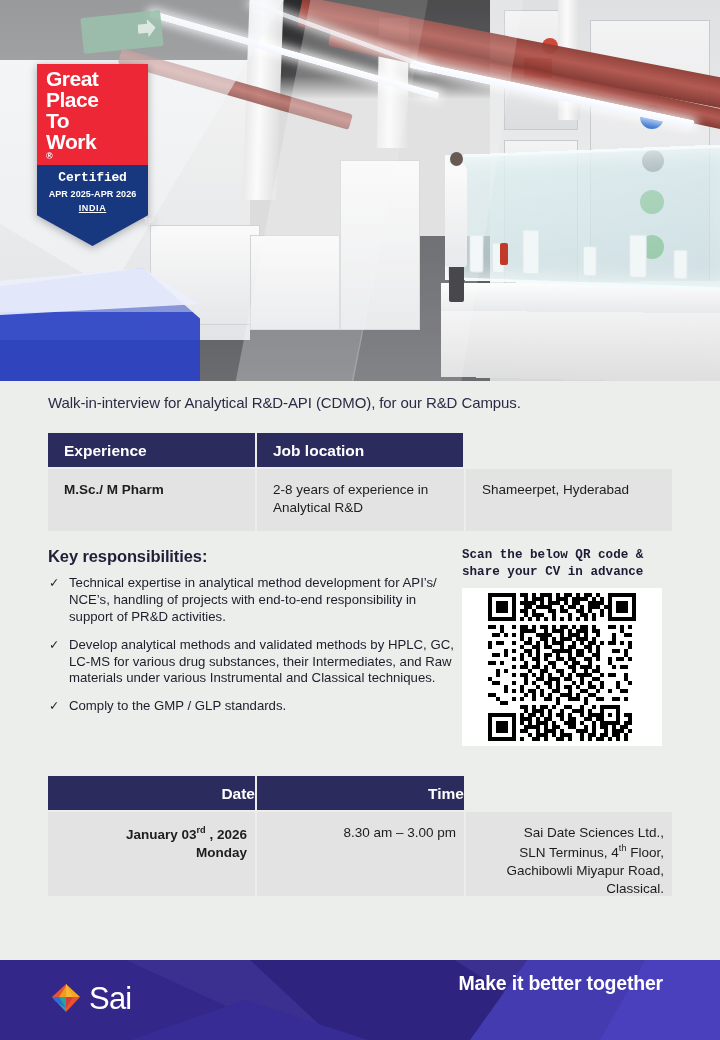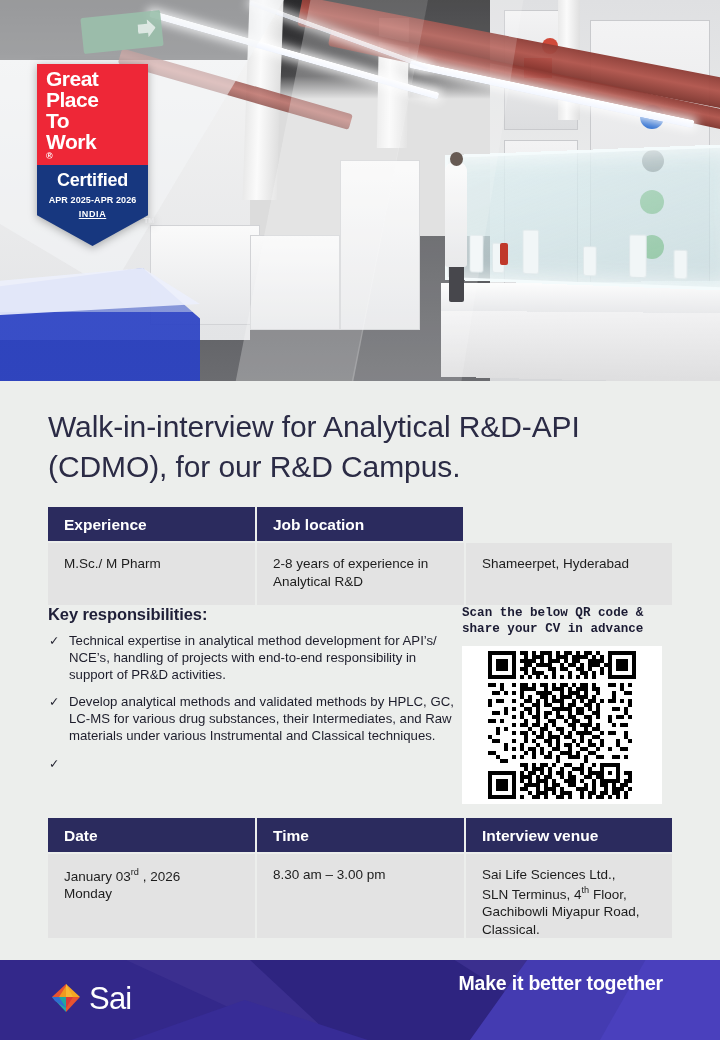--- a/index.html
+++ b/index.html
@@ -178,33 +178,33 @@
     display: block; color: #fff; font-weight: 700; line-height: 1.0;
     font-size: 21px; letter-spacing: -.5px;
   }
   .gptw-red span .reg { font-size: 9px; vertical-align: super; }
   .gptw-blue {
     position: absolute; left: 0; top: 101px; width: 111px; height: 81px;
     background: #17377f;
     clip-path: polygon(0 0, 100% 0, 100% 62%, 50% 100%, 0 62%);
     text-align: center; padding-top: 5px;
   }
-  .gptw-cert { color:#fff; font-size: 18px; font-weight: 700; letter-spacing:-.2px; }
+  .gptw-cert { color:#fff; font-size: 13px; font-weight: 700; letter-spacing:-.2px;font-family:Liberation Mono, monospace; }
   .gptw-dates { color:#fff; font-size: 9px; font-weight: 700; margin-top: 4px; letter-spacing:.1px;}
   .gptw-country { color:#fff; font-size: 9px; font-weight: 700; margin-top: 4px; letter-spacing:.6px;text-decoration:underline;}
   .gptw-tm {
     position: absolute; right: -6px; bottom: 22px; color: #e8e8ea; font-size: 7px; font-weight:700;
   }
 
   
   .content { padding: 0 48px; position: relative; }
 
   .headline {
-    margin-top: 26px;
-    font-size: 30px;
+    margin-top: 12px;
+    font-size: 15px;
     line-height: 1.33;
     color: #2b2b45;
     font-weight: 400;
     letter-spacing: -.1px;
   }
 
   
   .tbl { margin-top: 20px; width: 624px; }
   .tbl-head {
     display: flex;
@@ -219,32 +219,32 @@
     height: 34px;
   }
   .tbl-body { display: flex; gap: 2px; margin-top: 2px; }
   .tbl-body > div {
     background: #e3e3e3;
     color: #1d1d1d;
     font-size: 13.5px;
     line-height: 1.33;
     padding: 12px 8px 12px 16px;
   }
-  .c1w { width: 207px; }
+  .c1w { width: 207px; font-weight: bold; }
   .c2w { width: 207px; }
   .c3w { width: 206px; }
 
   .tbl.info .tbl-body > div { height: 62px; }
-  .tbl.sched { margin-top: 14px; }
+  .tbl.sched { margin-top: 30px; text-align: right; }
   .tbl.sched .tbl-body > div { height: 84px; }
 
   sup { font-size: .68em; }
 
   
-  .mid { display: flex; }
+  .mid { display: flex; margin-top: 16px; }
   .resp { width: 410px; }
   .resp h3 {
     font-size: 16.5px; color: #1f1f38; font-weight: 700; margin-bottom: 9px;
     letter-spacing: -.1px;
   }
   .resp ul { list-style: none; }
   .resp li {
     position: relative;
     padding-left: 21px;
     margin-bottom: 11px;
@@ -400,20 +400,21 @@
         <li>
           <span class="tick">✓</span>
           <span>Technical expertise in analytical method development for API’s/ NCE’s, handling of projects with end-to-end responsibility in support of PR&amp;D activities.</span>
         </li>
         <li>
           <span class="tick">✓</span>
           <span>Develop analytical methods and validated methods by HPLC, GC, LC-MS for various drug substances, their Intermediates, and Raw materials under various Instrumental and Classical techniques.</span>
         </li>
         <li>
           <span class="tick">✓</span>
+          <span>Comply to the GMP / GLP standards.</span>
         </li>
       </ul>
     </div>
 
     <div class="qrcol">
       <div class="qr-label">Scan the below QR code &amp; share your CV in advance</div>
       <div class="qr-wrap">
         <svg viewBox="0 0 37 37" shape-rendering="crispEdges">
           <rect width="37" height="37" fill="#ffffff"></rect>
           <g fill="#000000">
@@ -748,30 +749,29 @@
           </g>
         </svg>
       </div>
     </div>
   </div>
 
   <div class="tbl sched">
     <div class="tbl-head">
       <div class="c1w">Date</div>
       <div class="c2w">Time</div>
-      <div class="c3w">Interview venue</div>
     </div>
     <div class="tbl-body">
       <div class="c1w">
         <span>January 03</span><sup>rd</sup><span> , 2026</span><br>
         <span>Monday</span>
       </div>
       <div class="c2w">8.30 am – 3.00 pm</div>
       <div class="c3w">
-        <span>Sai Life Sciences Ltd.,</span><br>
+        <span>Sai Date Sciences Ltd.,</span><br>
         <span>SLN Terminus, 4</span><sup>th</sup><span> Floor,</span><br>
         <span>Gachibowli Miyapur Road,</span><br>
         <span>Classical.</span>
       </div>
     </div>
   </div>
 
 </div>
 
 <div class="footer">

